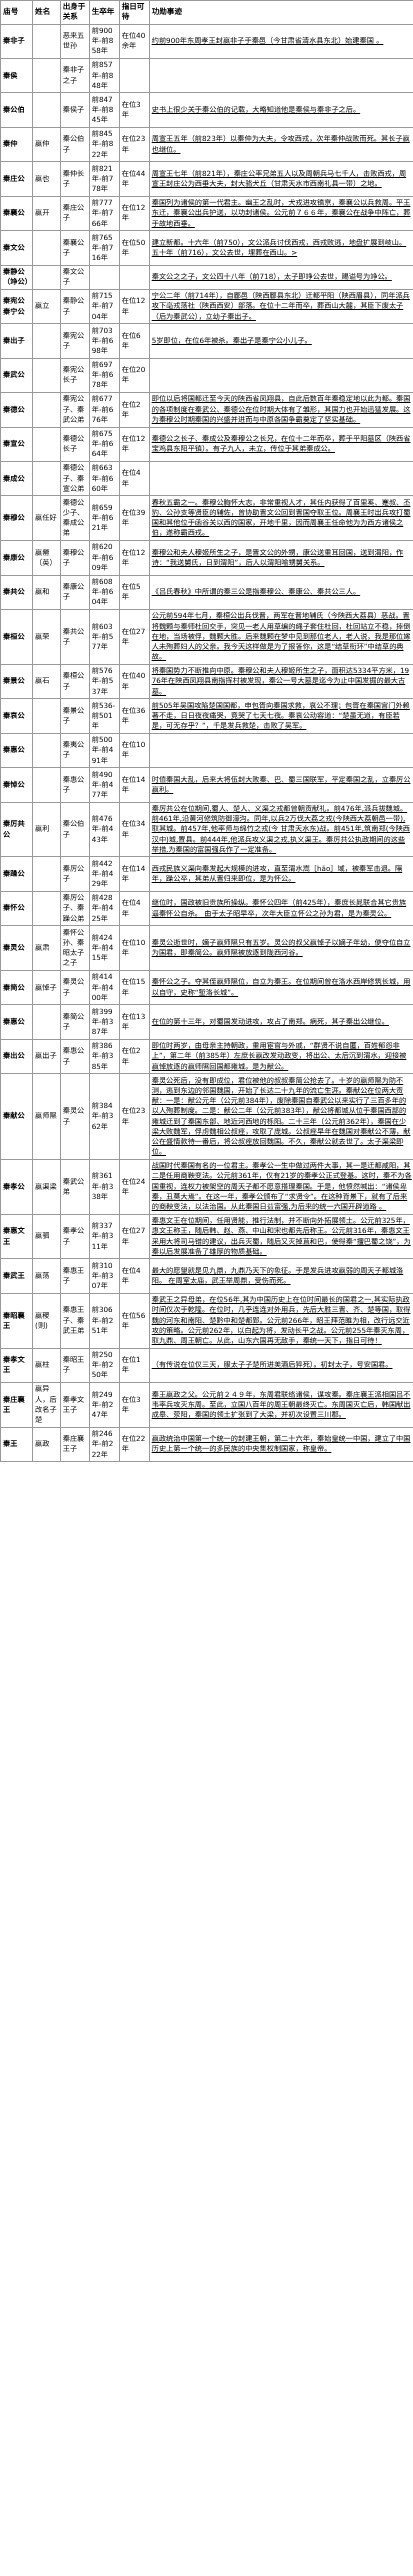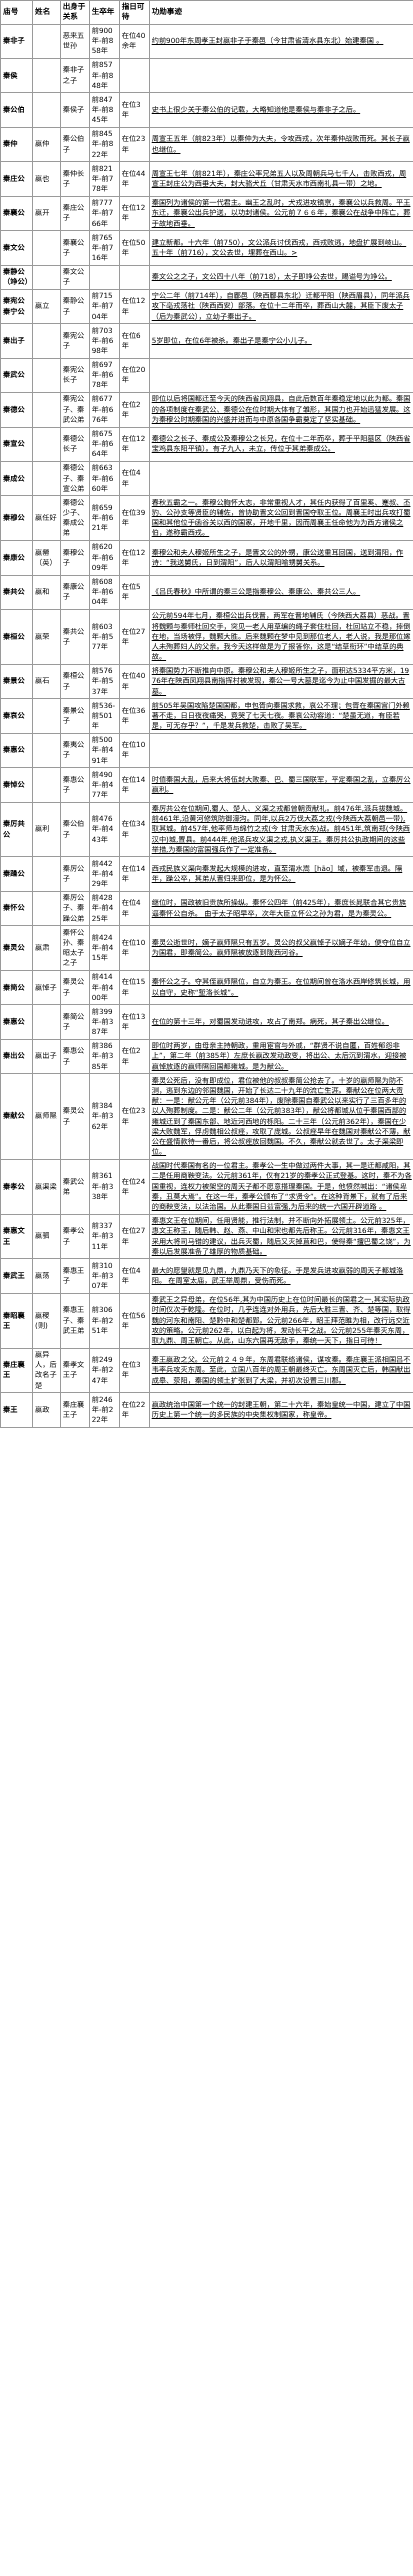--- a/index.html
+++ b/index.html
@@ -352,20 +352,28 @@
       </tr>
       <tr>
         <td class="temple">秦昭襄王</td>
         <td class="name">嬴稷(则)</td>
         <td class="rel">秦惠王子、秦武王弟</td>
         <td class="life">前306年-前251年</td>
         <td class="reign">在位56年</td>
         <td class="deeds">秦武王之异母弟，在位56年,其为中国历史上在位时间最长的国君之一,其实际执政时间仅次于乾隆。在位时，几乎连连对外用兵，先后大胜三晋、齐、楚等国，取得魏的河东和南阳、楚黔中和楚都郢。公元前266年，昭王拜范雎为相，改行远交近攻的策略。公元前262年，以白起为将，发动长平之战。公元前255年秦灭东周，取九鼎、周王朝亡。从此，山东六国再无敌手，秦统一天下，指日可待！</td>
       </tr>
       <tr>
+        <td class="temple">秦孝文王</td>
+        <td class="name">嬴柱</td>
+        <td class="rel">秦昭王子</td>
+        <td class="life">前250年-前250年</td>
+        <td class="reign">在位1年</td>
+        <td class="deeds">（有传说在位仅三天，服太子子楚所进美酒后猝死）。初封太子，号安国君。</td>
+      </tr>
+      <tr>
         <td class="temple">秦庄襄王</td>
         <td class="name">嬴异人，后改名子楚</td>
         <td class="rel">秦孝文王子</td>
         <td class="life">前249年-前247年</td>
         <td class="reign">在位3年</td>
         <td class="deeds">秦王嬴政之父。公元前２４９年，东周君联络诸侯，谋攻秦。秦庄襄王派相国吕不韦率兵攻灭东周。至此，立国八百年的周王朝最终灭亡。东周国灭亡后，韩国献出成皋、荥阳，秦国的领土扩张到了大梁，并初次设置三川郡。</td>
       </tr>
       <tr>
         <td class="temple">秦王</td>
         <td class="name">嬴政</td>

